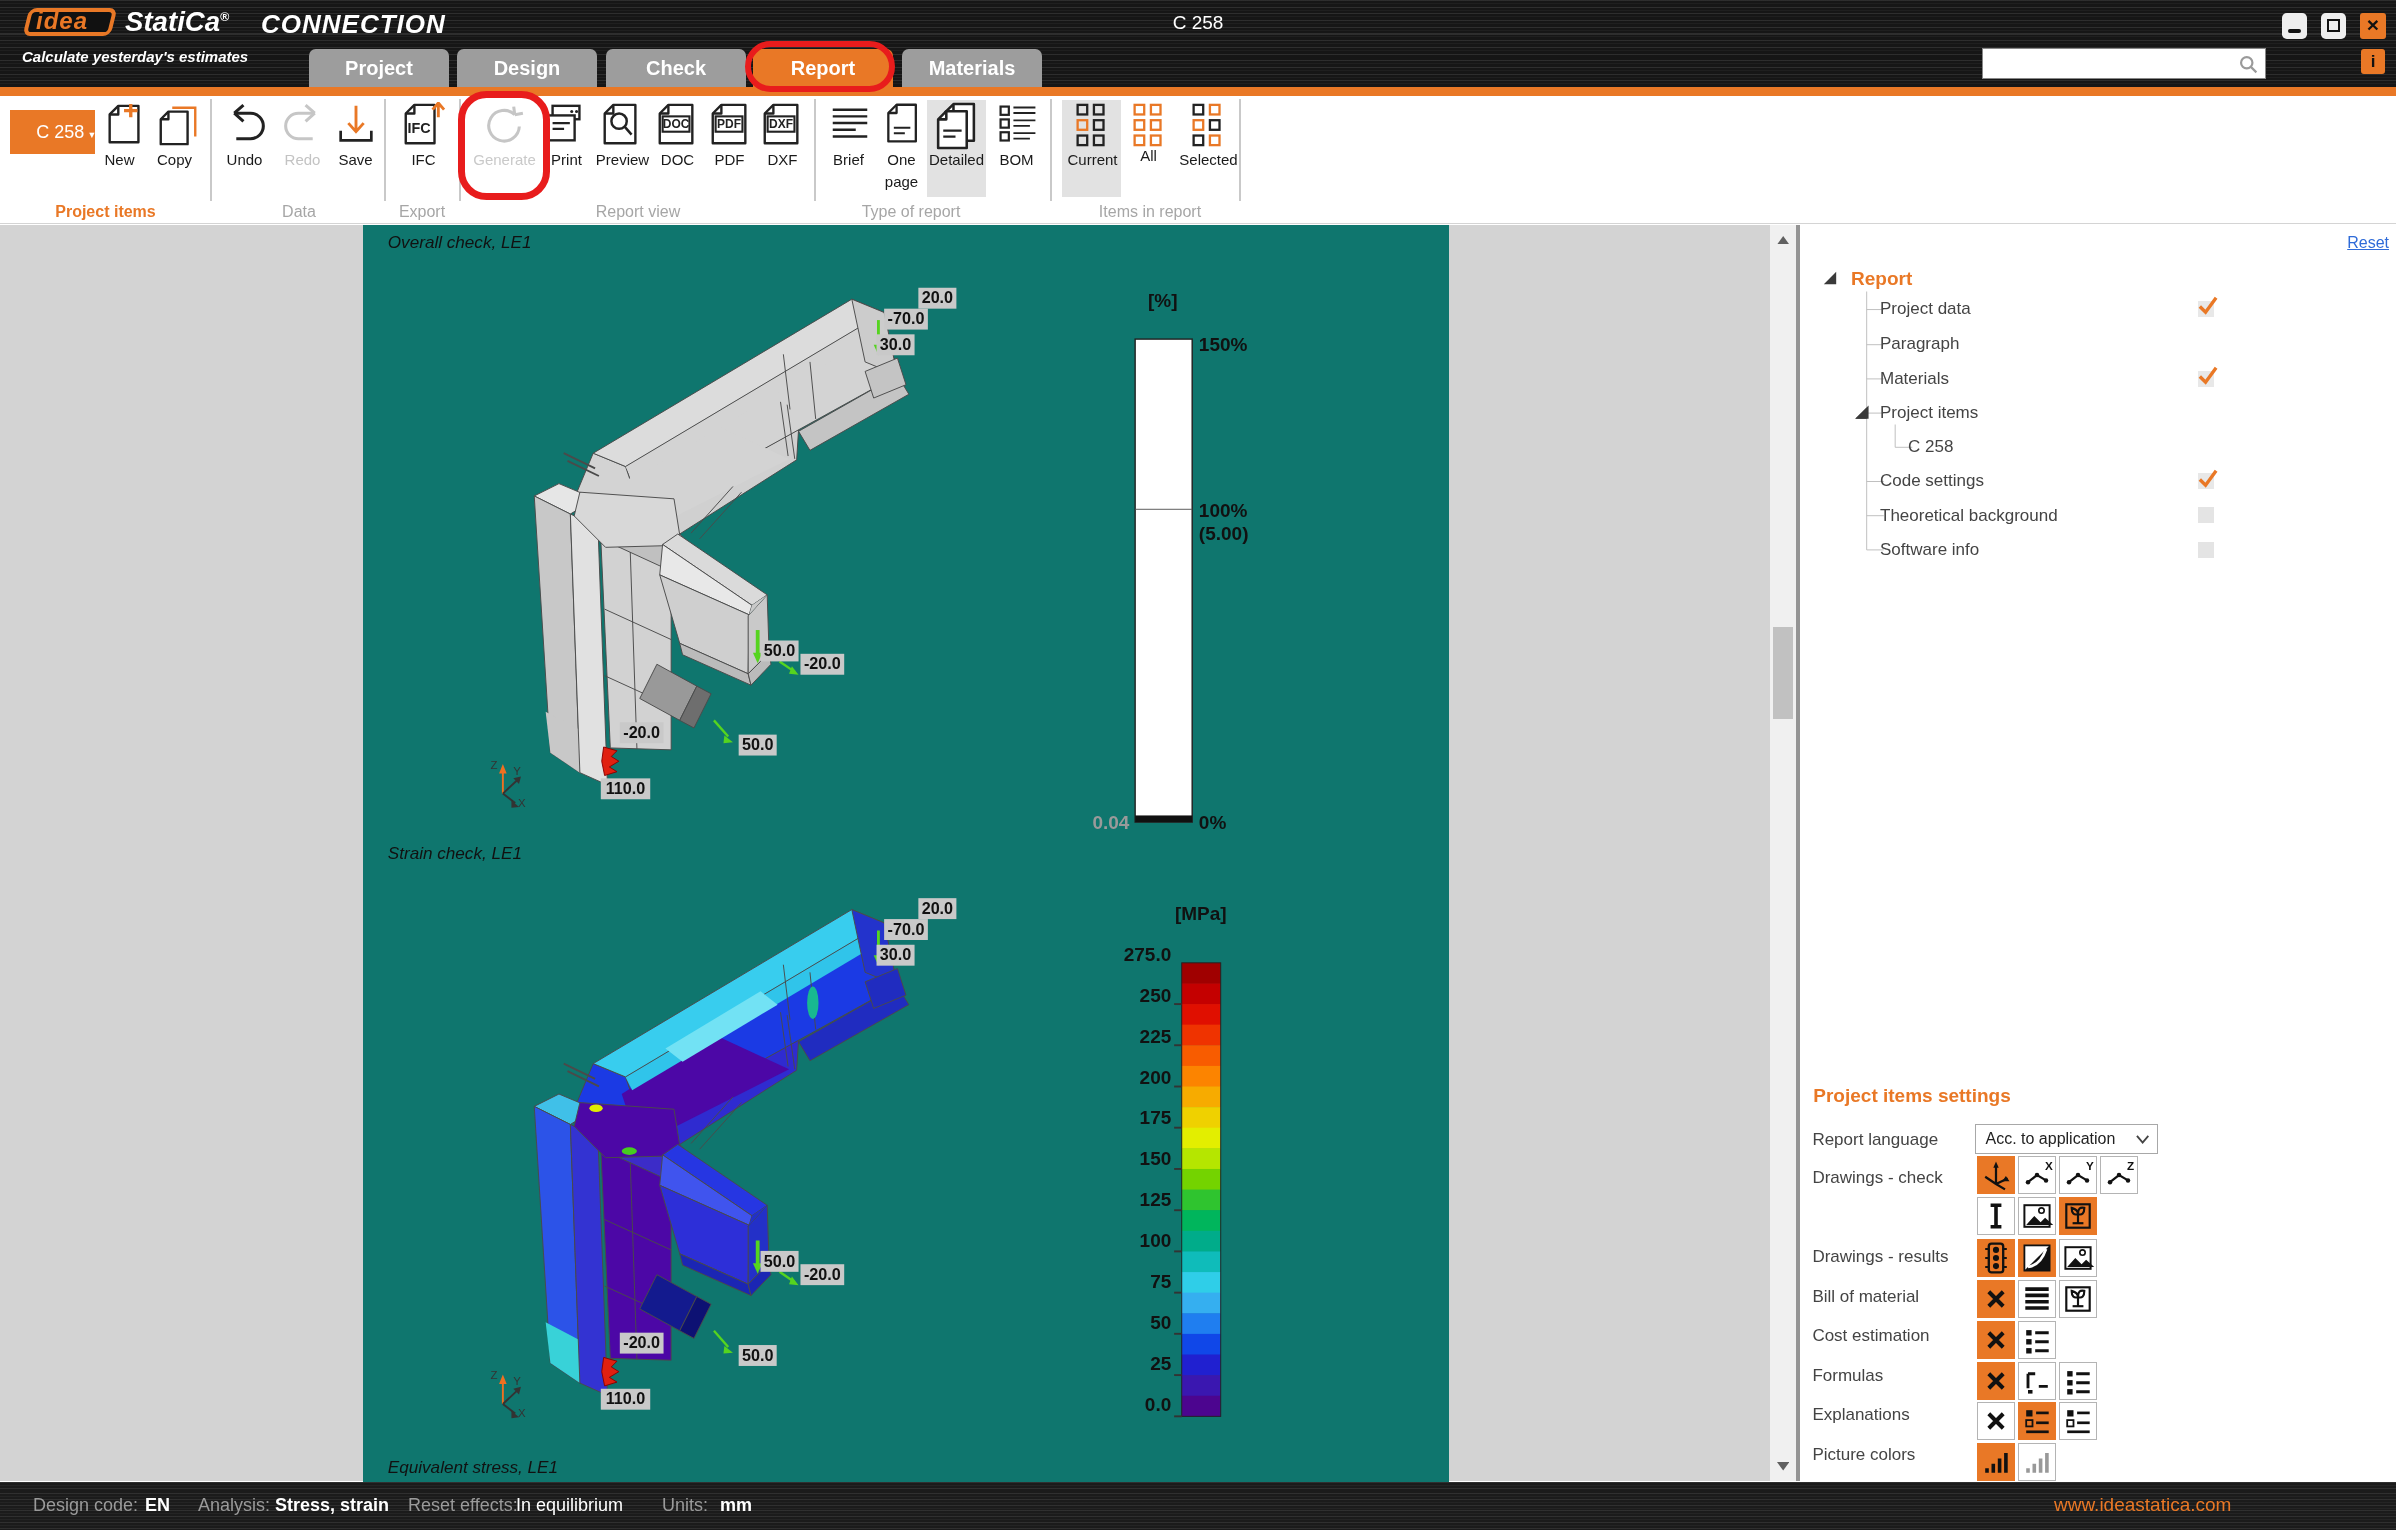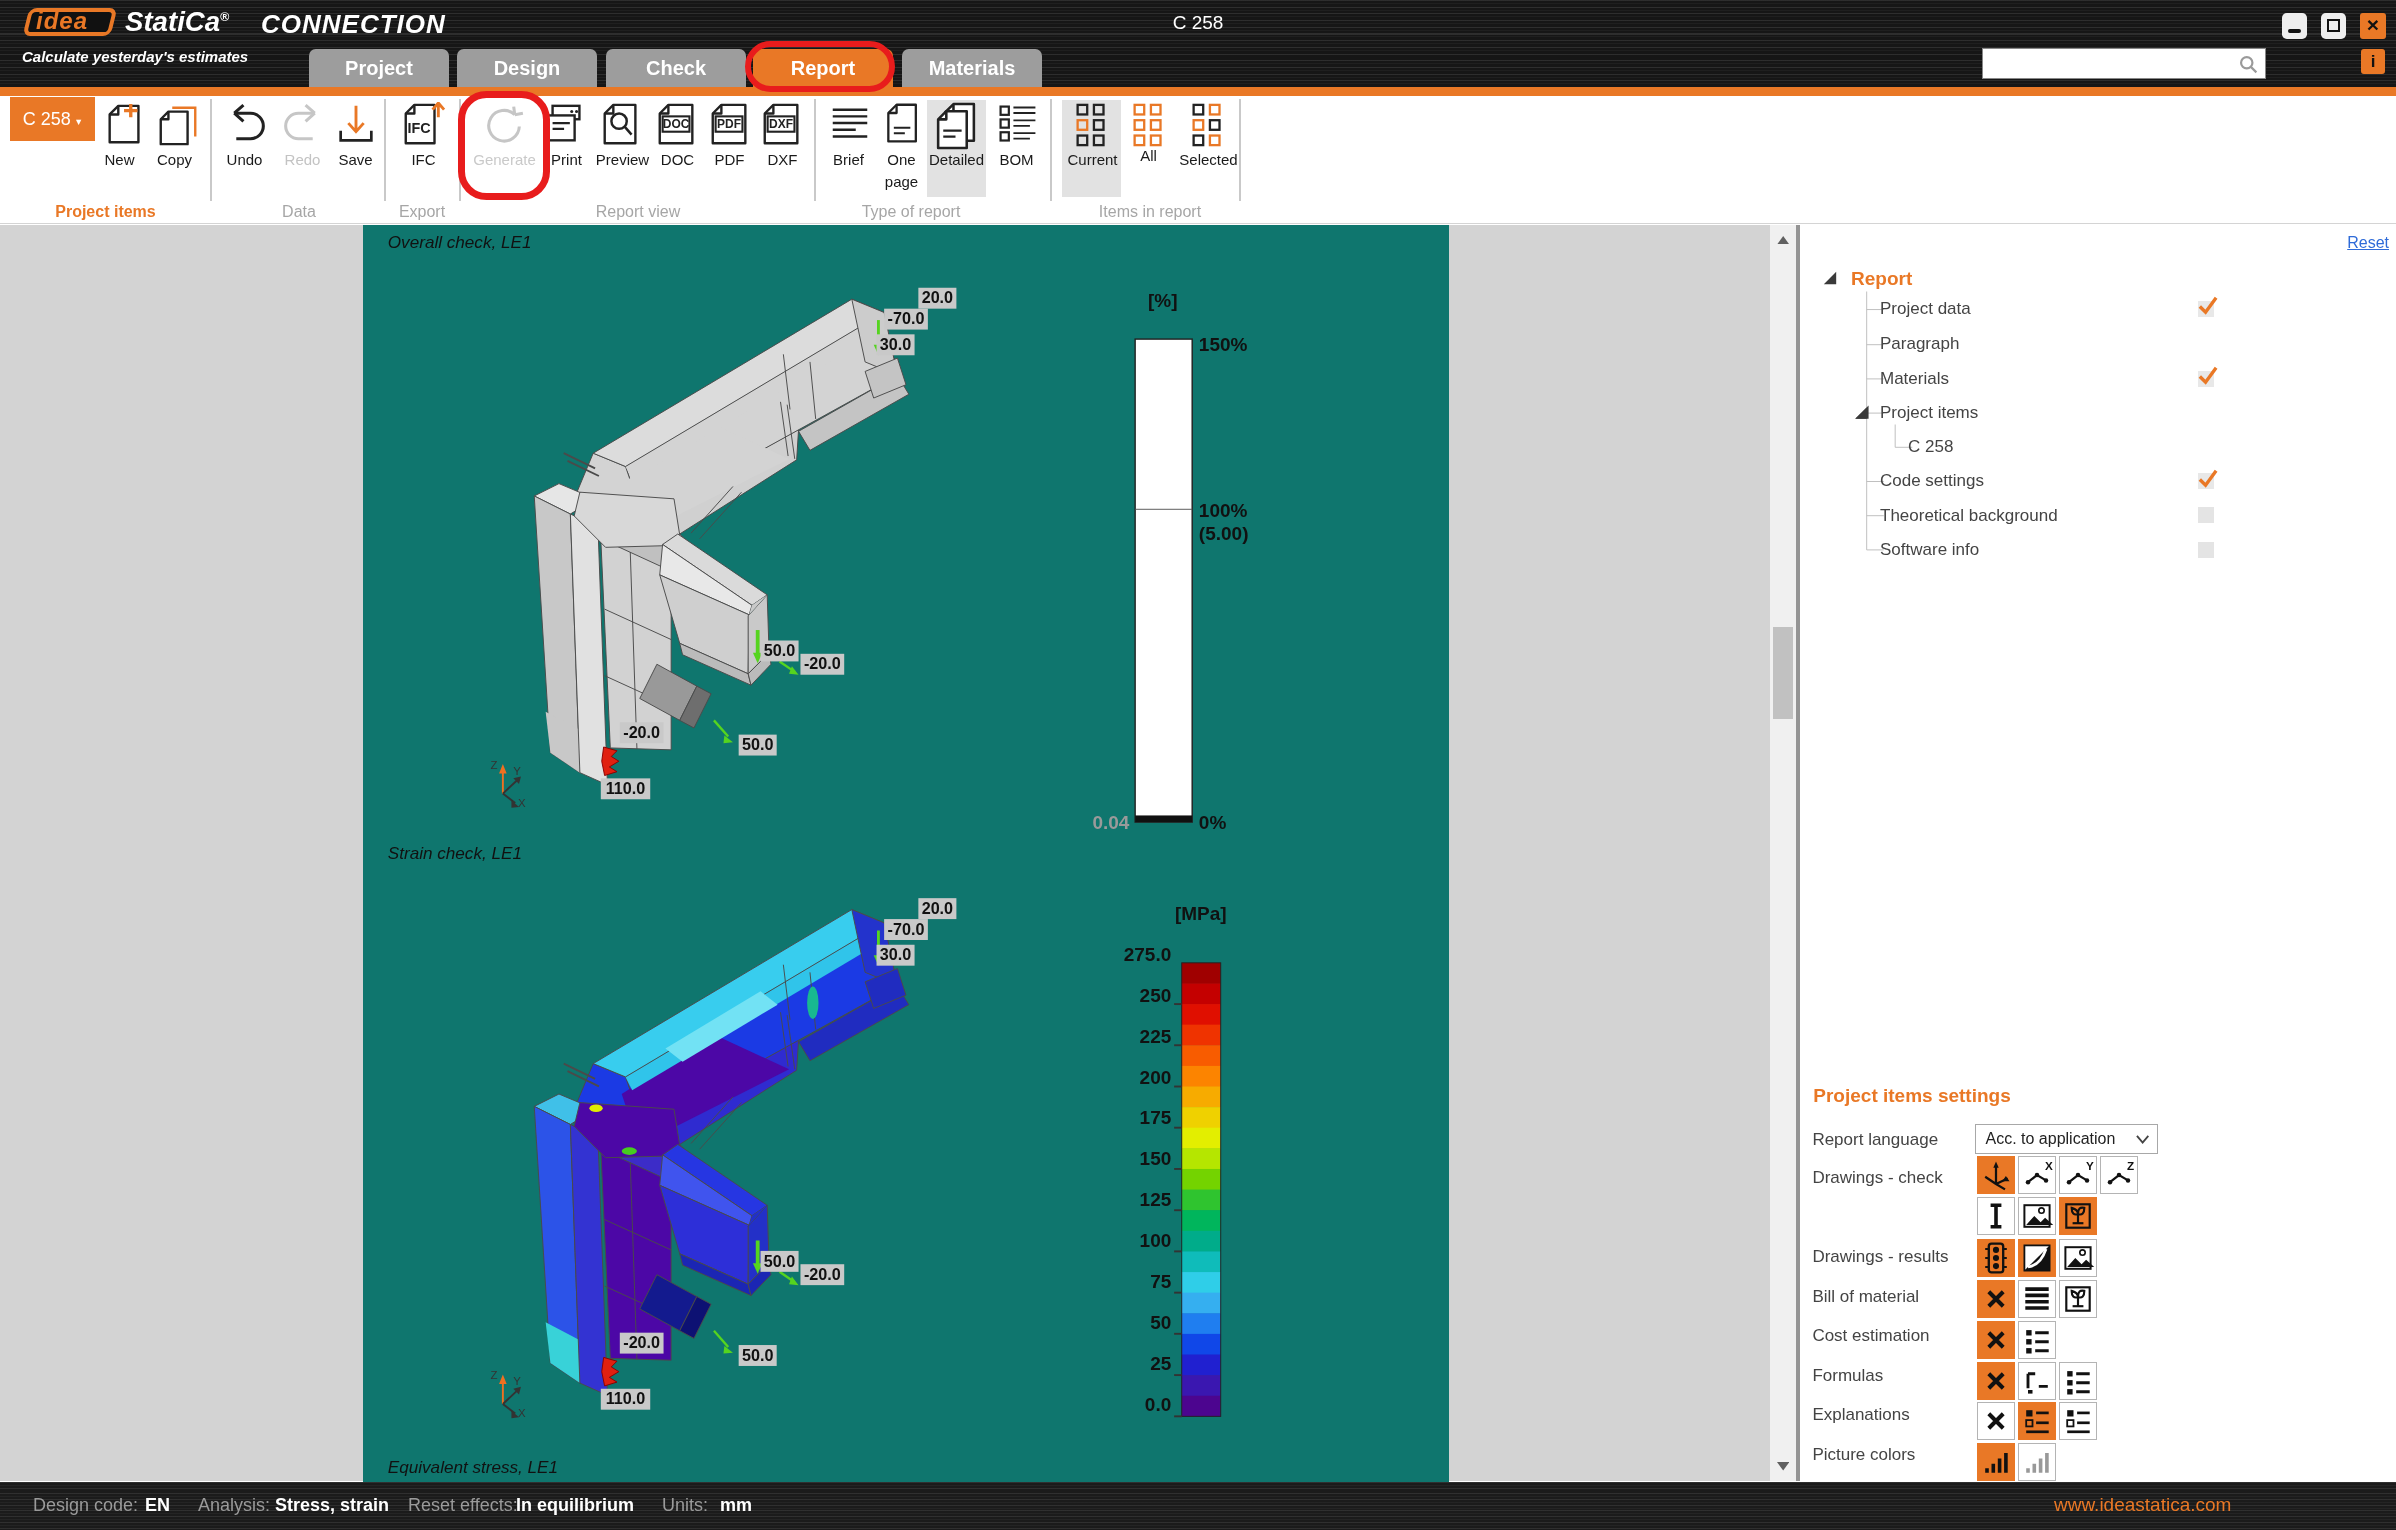--- a/index.html
+++ b/index.html
@@ -30,21 +30,21 @@
     </div>
 <div class="ab" style="left:2361px;top:49px;width:24px;height:25px;background:#e97826;border-radius:2.9px;color:#111;font-size:17px;font-weight:bold;text-align:center;line-height:25px">i</div>
 </div>
 <div class="ab" style="left:309px;top:49px;width:140px;height:38px;background:#9d9d9d;border-radius:6.7px 6.7px 0 0;color:#fff;font-size:20px;font-weight:bold;text-align:center;line-height:38px">Project</div>
 <div class="ab" style="left:457px;top:49px;width:140px;height:38px;background:#9d9d9d;border-radius:6.7px 6.7px 0 0;color:#fff;font-size:20px;font-weight:bold;text-align:center;line-height:38px">Design</div>
 <div class="ab" style="left:606px;top:49px;width:140px;height:38px;background:#9d9d9d;border-radius:6.7px 6.7px 0 0;color:#fff;font-size:20px;font-weight:bold;text-align:center;line-height:38px">Check</div>
 <div class="ab" style="left:753px;top:49px;width:140px;height:38px;background:#e97826;border-radius:6.7px 6.7px 0 0;color:#fff;font-size:20px;font-weight:bold;text-align:center;line-height:38px">Report</div>
 <div class="ab" style="left:902px;top:49px;width:140px;height:38px;background:#9d9d9d;border-radius:6.7px 6.7px 0 0;color:#fff;font-size:20px;font-weight:bold;text-align:center;line-height:38px">Materials</div>
 <div class="ab" style="left:0;top:87px;width:2397px;height:9.5px;background:#e97826"></div>
 <div class="ab" style="left:0;top:96px;width:2397px;height:128px;background:#fff;border-bottom:1.9px solid #d4d4d4">
-    <div class="ab" style="left:9.5px;top:1px;width:85px;height:44px;background:#e97826;color:#fff;font-size:18px;line-height:44px;text-align:center">C 258 <span style="font-size:10.5px">▾</span></div>
+    <div class="ab" style="left:9.5px;top:14px;width:85px;height:44px;background:#e97826;color:#fff;font-size:18px;line-height:44px;text-align:right">C 258 <span style="font-size:10.5px">▾</span></div>
     <div class="ab" style="left:927px;top:3.8px;width:59px;height:97px;background:#e2e2e2"></div>
     <div class="ab" style="left:1062px;top:3.8px;width:59px;height:97px;background:#e2e2e2"></div>
     <svg class="ab" style="left:102px;top:5.7px" width="46" height="46" viewBox="0 0 48 48">
       <path d="M17,4 H38 V42 H8 V13 Z" fill="#fff" stroke="#222" stroke-width="2.5" stroke-linejoin="round"></path>
       <path d="M17,4 V13 H8" fill="none" stroke="#222" stroke-width="2.5" stroke-linejoin="round"></path>
       <path d="M30,2 V16 M23,9 H37" stroke="#e97826" stroke-width="3.5" fill="none"></path>
     </svg>
     <svg class="ab" style="left:155px;top:5.7px" width="46" height="46" viewBox="0 0 48 48">
       <path d="M18,6 H42 V36" fill="none" stroke="#e97826" stroke-width="2.5"></path>
       <path d="M14,10 H34 V44 H6 V18 Z" fill="#fff" stroke="#222" stroke-width="2.5" stroke-linejoin="round"></path>
@@ -506,17 +506,17 @@
         </svg></div>
     </div>
   </div>
 <div class="ab" style="left:0;top:1482px;width:2397px;height:49px;background:#1b1b1b;
 background-image:repeating-linear-gradient(180deg, rgba(255,255,255,.09) 0 1px, rgba(0,0,0,0) 1px 2.9px, rgba(255,255,255,.04) 2.9px 3.8px, rgba(0,0,0,0) 3.8px 5.7px);">
     <div class="ab" style="left:33px;top:13.3px;font-size:18px;color:#9a9a9a;font-weight:normal">Design code:</div>
     <div class="ab" style="left:145px;top:13.3px;font-size:18px;color:#fff;font-weight:bold">EN</div>
     <div class="ab" style="left:198px;top:13.3px;font-size:18px;color:#9a9a9a;font-weight:normal">Analysis:</div>
     <div class="ab" style="left:275px;top:13.3px;font-size:18px;color:#fff;font-weight:bold">Stress, strain</div>
     <div class="ab" style="left:408px;top:13.3px;font-size:18px;color:#9a9a9a;font-weight:normal">Reset effects:</div>
-    <div class="ab" style="left:516px;top:13.3px;font-size:18px;color:#fff;font-weight:bold">In equilibrium</div>
+    <div class="ab" style="left:516px;top:13.3px;font-size:18px;color:#fff;font-weight:normal">In equilibrium</div>
     <div class="ab" style="left:662px;top:13.3px;font-size:18px;color:#9a9a9a;font-weight:normal">Units:</div>
     <div class="ab" style="left:720px;top:13.3px;font-size:18px;color:#fff;font-weight:bold">mm</div>
     <div class="ab" style="left:2054px;top:12.4px;font-size:19px;color:#e97826">www.ideastatica.com</div>
   </div>
 
 </body></html>

